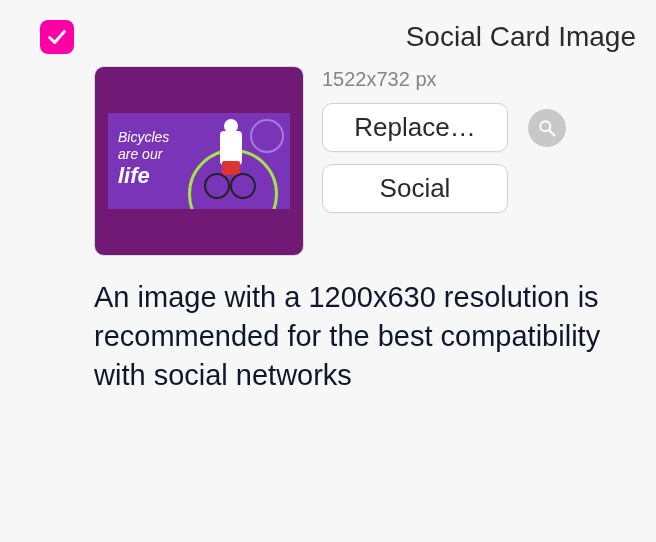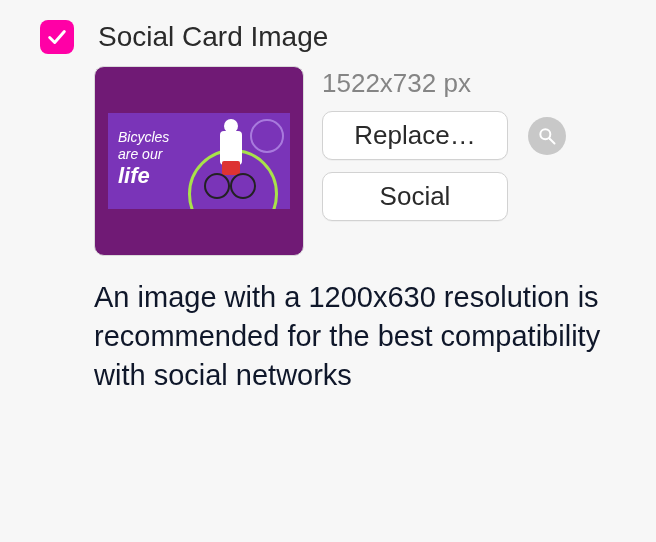--- a/index.html
+++ b/index.html
@@ -9,20 +9,21 @@
       width: 656px;
       height: 542px;
       padding: 20px 20px 20px 40px;
       color: #2a2a2a;
     }
     .header-row {
       display: flex;
       align-items: center;
       gap: 24px;
       margin-bottom: 12px;
+      justify-content: space-between;
     }
     .checkbox {
       width: 34px;
       height: 34px;
       border-radius: 8px;
       background: #ff00a6;
       display: flex;
       align-items: center;
       justify-content: center;
       cursor: pointer;
@@ -147,21 +148,21 @@
       left: 20px; top: 40px;
       border-radius: 2px;
     }
     .side-col {
       display: flex;
       flex-direction: column;
       gap: 12px;
       padding-top: 2px;
     }
     .dims {
-      font-size: 26px;
+      font-size: 20px;
       color: #858585;
     }
     .btn-row {
       display: flex;
       align-items: center;
       gap: 20px;
     }
     .btn {
       background: #ffffff;
       border: 1px solid #d2d2d2;

